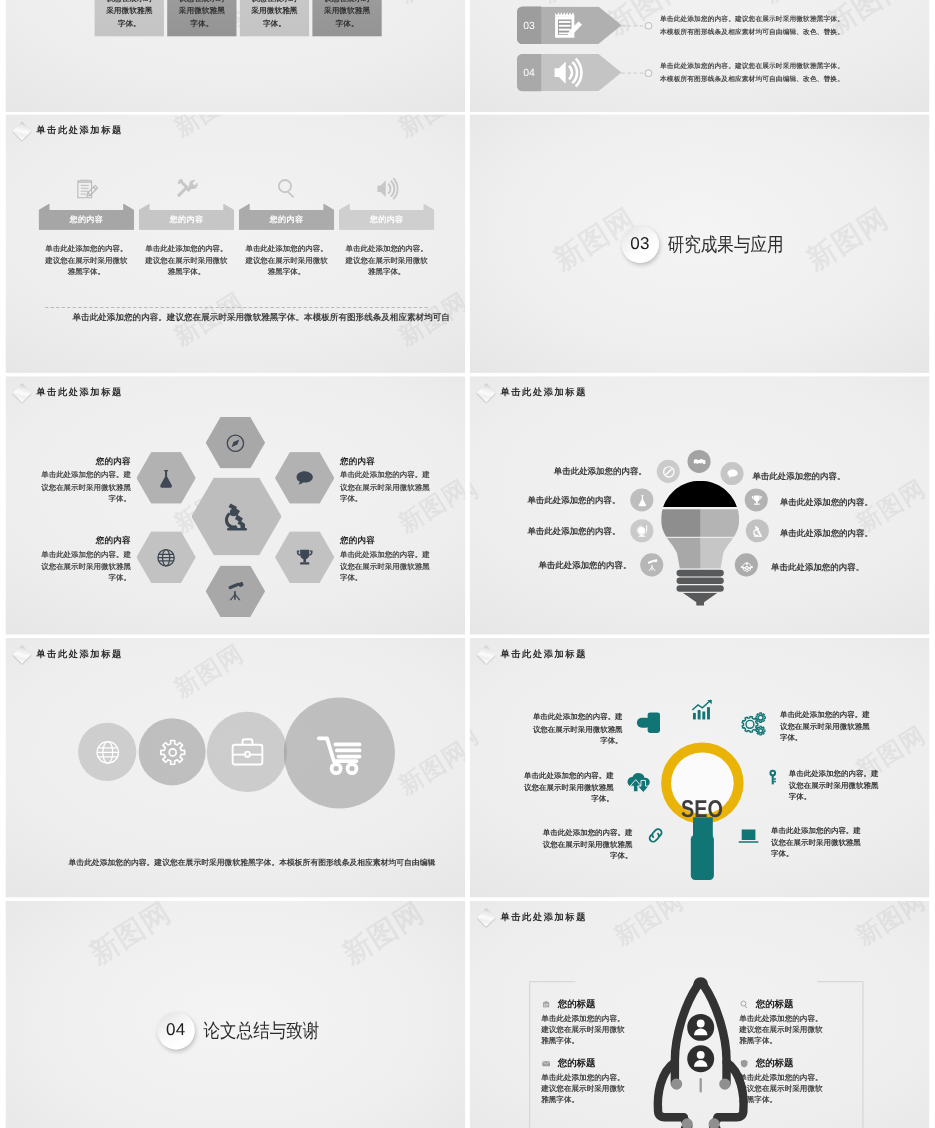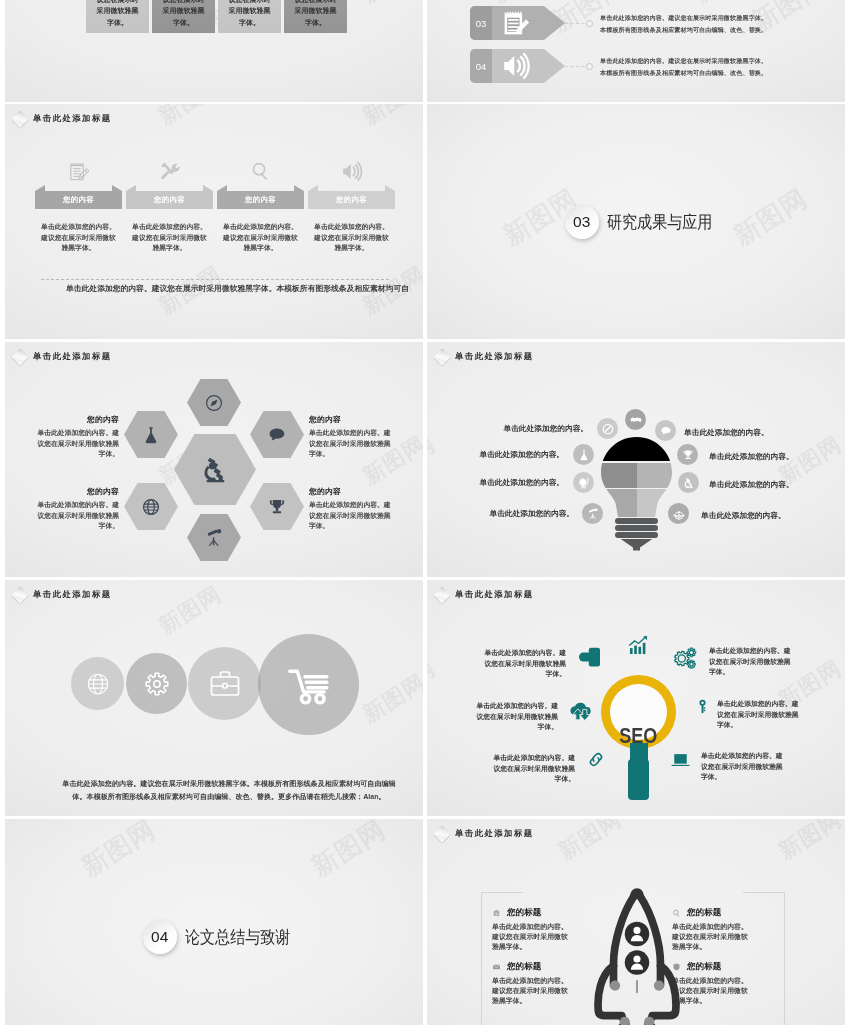--- a/index.html
+++ b/index.html
@@ -838,21 +838,20 @@
           <svg viewBox="0 0 64 64" fill="none" stroke="#ffffff" stroke-width="5" stroke-linecap="round" stroke-linejoin="round">
             <path d="M4 12h11l9 30h30"></path>
             <path d="M26 20h32M28 28h30M30 36h28"></path>
             <circle cx="27" cy="52" r="6"></circle>
             <circle cx="48" cy="52" r="6"></circle>
           </svg>
         </span>
       </div>
     <p class="cc-foot">
         <span>单击此处添加您的内容。建议您在展示时采用微软雅黑字体。本模板所有图形线条及相应素材均可自由编辑</span>
-        <span>体。本模板所有图形线条及相应素材均可自由编辑、改色、替换。更多作品请在稻壳儿搜索：Alan。</span>
       </p>
   </div>
 
   <div class="slide s-r3 s-c1">
     <div class="bg"></div>
     <div class="wm" style="left:-60px;top:110px;font-size:22px">新图网</div>
     <div class="wm" style="left:346px;top:110px;font-size:22px">新图网</div>
     <div class="hdr" style="left:4px;top:8px;">
       <span class="dia"></span>
       <span class="t" style="font-size:8.4px;">单击此处添加标题</span>

